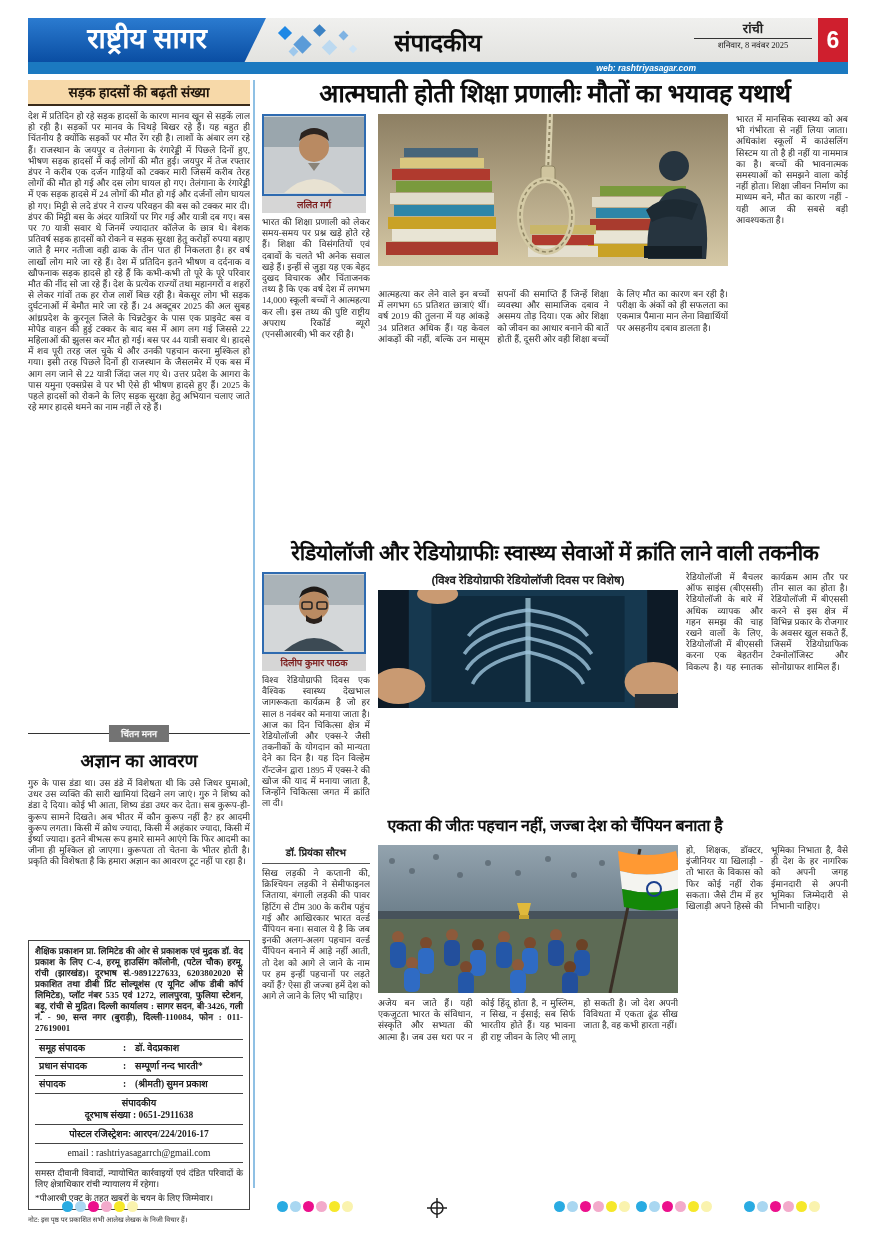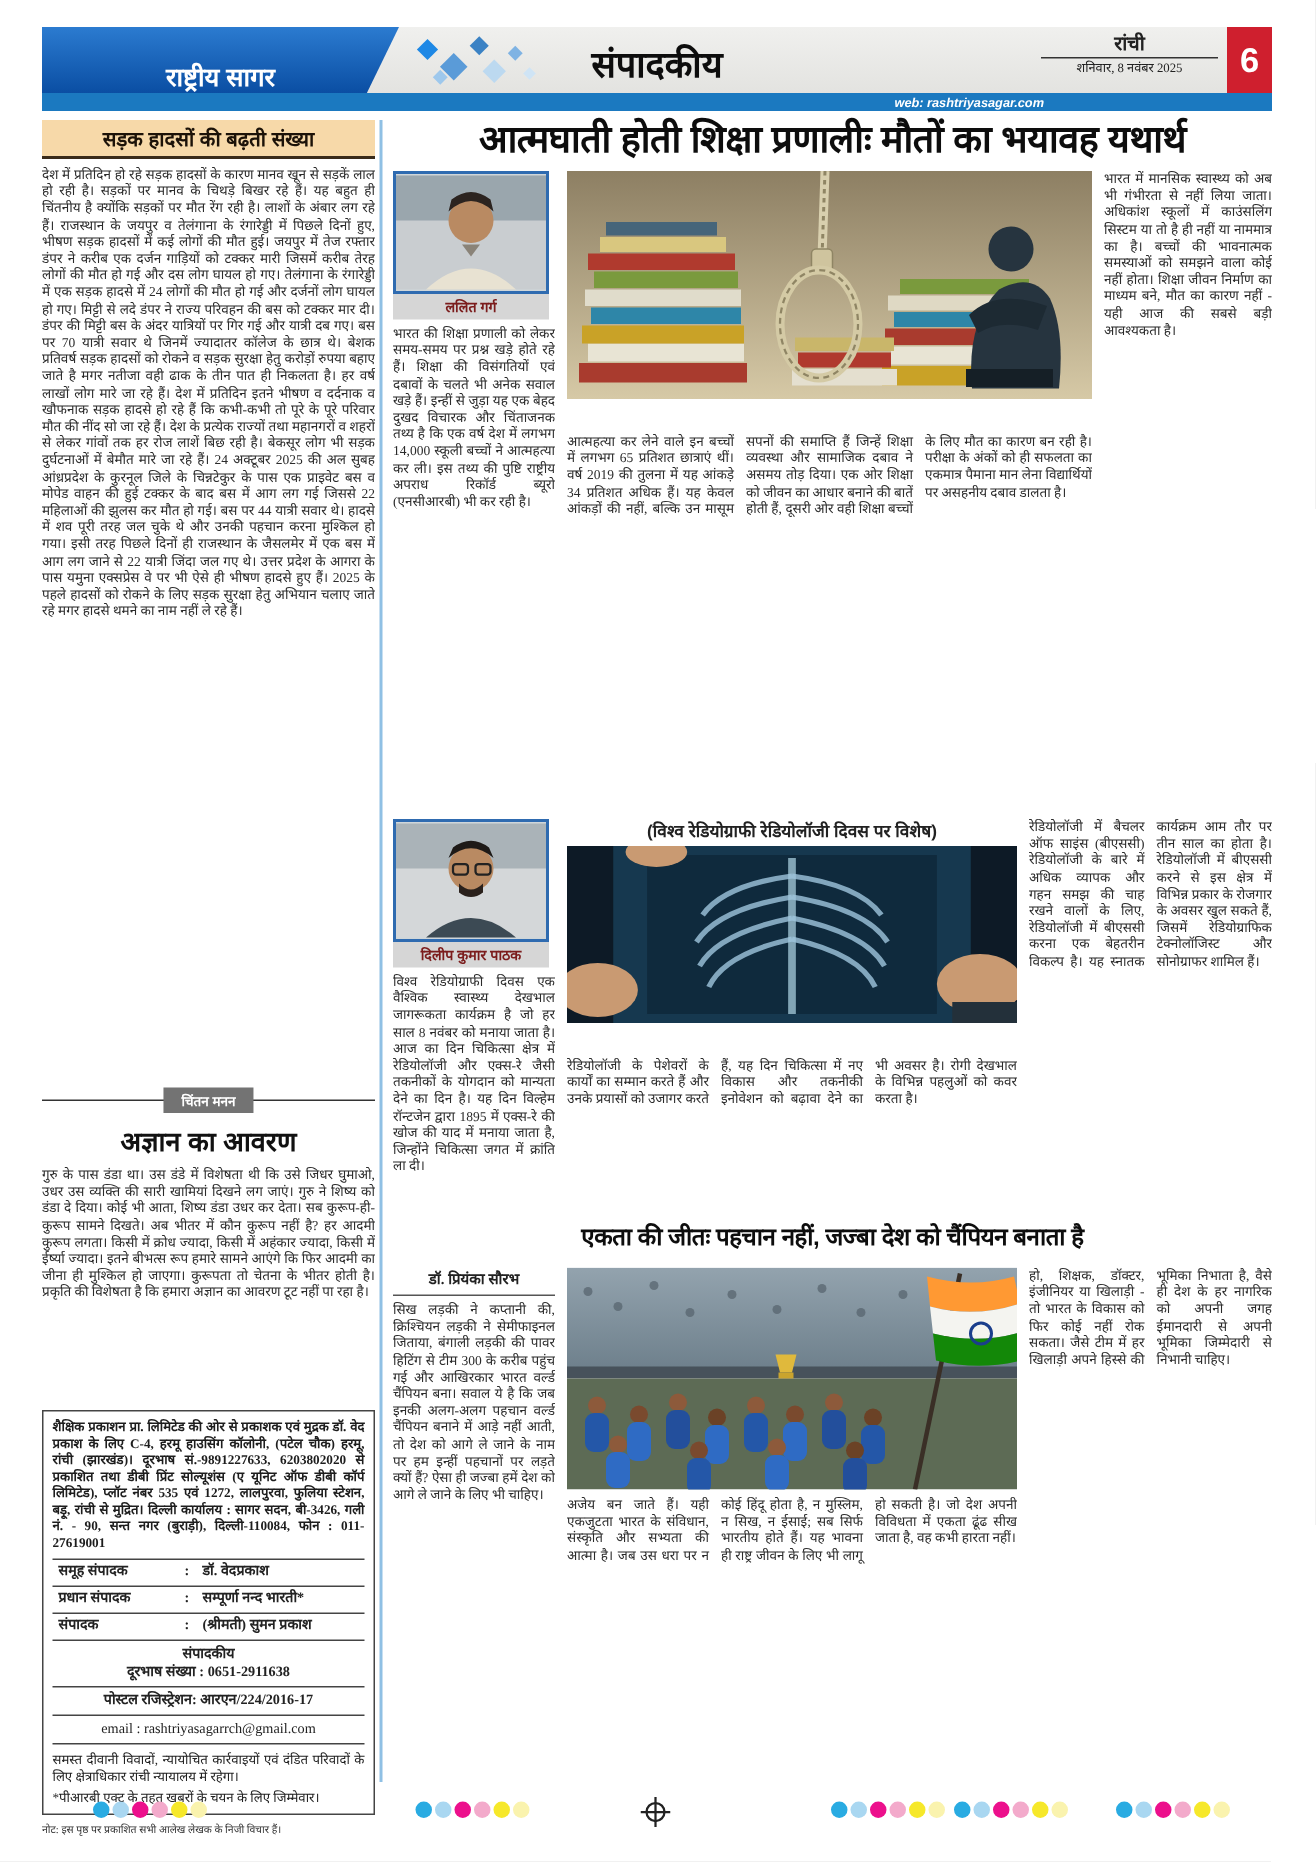--- a/index.html
+++ b/index.html
@@ -2,22 +2,22 @@
 <html><head>
 <meta charset="utf-8">
 <style>
   html,body{margin:0;padding:0;background:#e8e8e8;}
   .page{position:relative;width:877px;height:1241px;background:#ffffff;margin:0 auto;overflow:hidden;
         font-family:"Liberation Serif",serif;color:#222;}
   
   .masthead{position:absolute;left:28px;top:18px;width:820px;height:56px;}
   .mastrow{position:relative;height:44px;background:linear-gradient(180deg,#f0f0ee,#e3e3e0);overflow:hidden;}
   .logo{position:absolute;left:0;top:0;width:238px;height:44px;
-        background:linear-gradient(180deg,#2b7bd0,#0a4ea3);color:#fff;display:flex;align-items:flex-end;justify-content:center;
-        font-family:"Liberation Sans",sans-serif;font-weight:bold;font-size:17px;
+        background:linear-gradient(180deg,#2b7bd0,#0a4ea3);color:#fff;display:flex;align-items:flex-start;justify-content:center;
+        font-family:"Liberation Sans",sans-serif;font-weight:bold;font-size:28px;
         clip-path:polygon(0 0,100% 0,91% 100%,0 100%);}
   .diamond{position:absolute;transform:rotate(45deg);}
   .sectitle{position:absolute;left:0;right:0;top:7px;text-align:center;
         font-family:"Liberation Sans",sans-serif;font-weight:bold;font-size:24px;color:#0d0d0d;}
   .dateblock{position:absolute;right:36px;top:4px;width:118px;text-align:center;line-height:1.1;}
   .dateblock .city{font-weight:bold;font-size:13px;border-bottom:1px solid #333;padding-bottom:2px;}
   .dateblock .date{font-size:8.5px;padding-top:2px;}
   .pagenum{position:absolute;right:0;top:0;width:30px;height:44px;background:#cf1f2e;color:#fff;
         display:flex;align-items:center;justify-content:center;font-family:"Liberation Sans",sans-serif;
         font-weight:bold;font-size:23px;}
@@ -204,20 +204,21 @@
             <rect x="266" y="132" width="58" height="12" rx5="" fill="#151f26"></rect>
           </g>
         </svg>
         <div class="bodytxt mc3" style="height:280px;">आत्महत्या कर लेने वाले इन बच्चों में लगभग 65 प्रतिशत छात्राएं थीं। वर्ष 2019 की तुलना में यह आंकड़े 34 प्रतिशत अधिक हैं। यह केवल आंकड़ों की नहीं, बल्कि उन मासूम सपनों की समाप्ति हैं जिन्हें शिक्षा व्यवस्था और सामाजिक दबाव ने असमय तोड़ दिया। एक ओर शिक्षा को जीवन का आधार बनाने की बातें होती हैं, दूसरी ओर वही शिक्षा बच्चों के लिए मौत का कारण बन रही है। परीक्षा के अंकों को ही सफलता का एकमात्र पैमाना मान लेना विद्यार्थियों पर असहनीय दबाव डालता है।</div>
       </div>
       <div class="bodytxt colfill">भारत में मानसिक स्वास्थ्य को अब भी गंभीरता से नहीं लिया जाता। अधिकांश स्कूलों में काउंसलिंग सिस्टम या तो है ही नहीं या नाममात्र का है। बच्चों की भावनात्मक समस्याओं को समझने वाला कोई नहीं होता। शिक्षा जीवन निर्माण का माध्यम बने, मौत का कारण नहीं - यही आज की सबसे बड़ी आवश्यकता है।</div>
     </div>
   </div>
 
   <div class="article" style="top:540px;height:266px;">
+    <div class="art-title" style="font-size:21px;line-height:26px;">रेडियोलॉजी और रेडियोग्राफीः स्वास्थ्य सेवाओं में क्रांति लाने वाली तकनीक</div>
     <div class="grid3" style="grid-template-columns:108px 300px 1fr;">
       <div class="colfill">
         <svg class="portrait" viewBox="0 0 100 76">
           <rect width="100" height="76" fill="#d4d7d9"></rect>
           <rect width="100" height="30" fill="#aab3b8"></rect>
           <circle cx="50" cy="30" r="15" fill="#b98a62"></circle>
           <path d="M35 23 q15 -13 30 0 l-3 -7 q-12 -9 -24 0 z" fill="#1e1a17"></path>
           <rect x="38" y="27" width="10" height="7" rx="2" fill="none" stroke="#222" stroke-width="1.5"></rect>
           <rect x="53" y="27" width="10" height="7" rx="2" fill="none" stroke="#222" stroke-width="1.5"></rect>
           <path d="M42 40 q8 8 16 0 l0 6 q-8 6 -16 0 z" fill="#2a211c"></path>
@@ -241,21 +242,20 @@
             <path d="M146 20 q44 6 58 26"></path>
               <path d="M146 34 q48 8 62 30"></path>
               <path d="M146 48 q48 10 60 32"></path>
               <path d="M146 62 q44 10 54 32"></path>
           </g>
           <ellipse cx="20" cy="96" rx="26" ry="18" fill="#c99a72"></ellipse>
           <ellipse cx="268" cy="92" rx="28" ry="20" fill="#c99a72"></ellipse>
           <rect x="250" y="104" width="42" height="14" fill="#23303a"></rect>
           <ellipse cx="58" cy="4" rx="20" ry="10" fill="#c99a72"></ellipse>
         </svg>
-        <div class="bodytxt mc3" style="height:96px;">रेडियोलॉजी के पेशेवरों के कार्यों का सम्मान करते हैं और उनके प्रयासों को उजागर करते हैं, यह दिन चिकित्सा में नए विकास और तकनीकी इनोवेशन को बढ़ावा देने का भी अवसर है। रोगी देखभाल के विभिन्न पहलुओं को कवर करता है।</div>
       </div>
       <div class="bodytxt mc2 colfill">रेडियोलॉजी में बैचलर ऑफ साइंस (बीएससी) रेडियोलॉजी के बारे में अधिक व्यापक और गहन समझ की चाह रखने वालों के लिए, रेडियोलॉजी में बीएससी करना एक बेहतरीन विकल्प है। यह स्नातक कार्यक्रम आम तौर पर तीन साल का होता है। रेडियोलॉजी में बीएससी करने से इस क्षेत्र में विभिन्न प्रकार के रोजगार के अवसर खुल सकते हैं, जिसमें रेडियोग्राफिक टेक्नोलॉजिस्ट और सोनोग्राफर शामिल हैं।</div>
     </div>
   </div>
 
   <div class="article" style="top:812px;height:374px;">
     <div class="art-title" style="font-size:16px;line-height:27px;">एकता की जीतः पहचान नहीं, जज्बा देश को चैंपियन बनाता है</div>
     <div class="grid3" style="grid-template-columns:108px 300px 1fr;">
       <div class="colfill">
         <div class="byline">डॉ. प्रियंका सौरभ</div>

